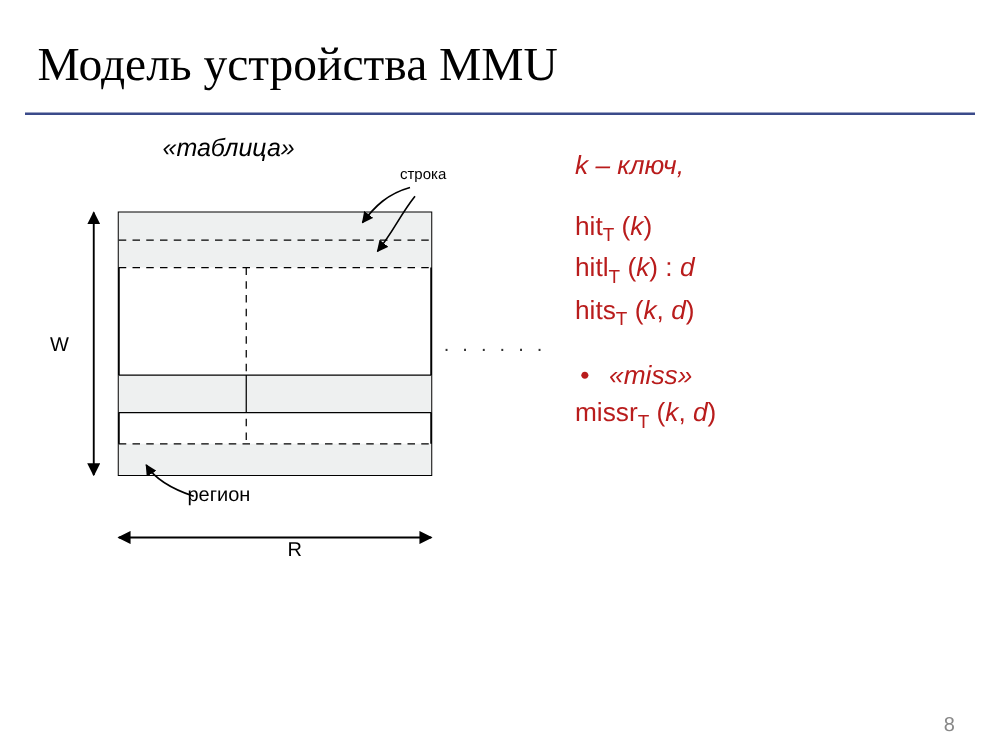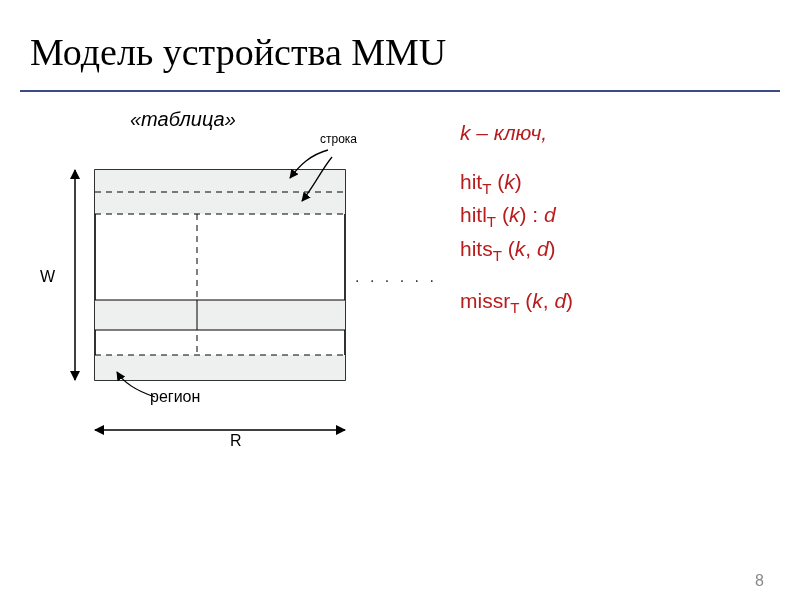--- a/index.html
+++ b/index.html
@@ -168,18 +168,19 @@
     <span>hit</span><span class="sub">T</span><span> (</span><span class="ital">k</span><span>)</span>
   </div>
   <div class="line">
     <span>hitl</span><span class="sub">T</span><span> (</span><span class="ital">k</span><span>) : </span><span class="ital">d</span>
   </div>
   <div class="line">
     <span>hits</span><span class="sub">T</span><span> (</span><span class="ital">k</span><span>, </span><span class="ital">d</span><span>)</span>
   </div>
   <div class="gap"></div>
 
+  <div class="line bullet-row"><span class="ital">«miss»</span></div>
   <div class="line">
     <span>missr</span><span class="sub">T</span><span> (</span><span class="ital">k</span><span>, </span><span class="ital">d</span><span>)</span>
   </div>
 </div>
 
 <div class="slide-num">8</div>
 
 </body></html>

